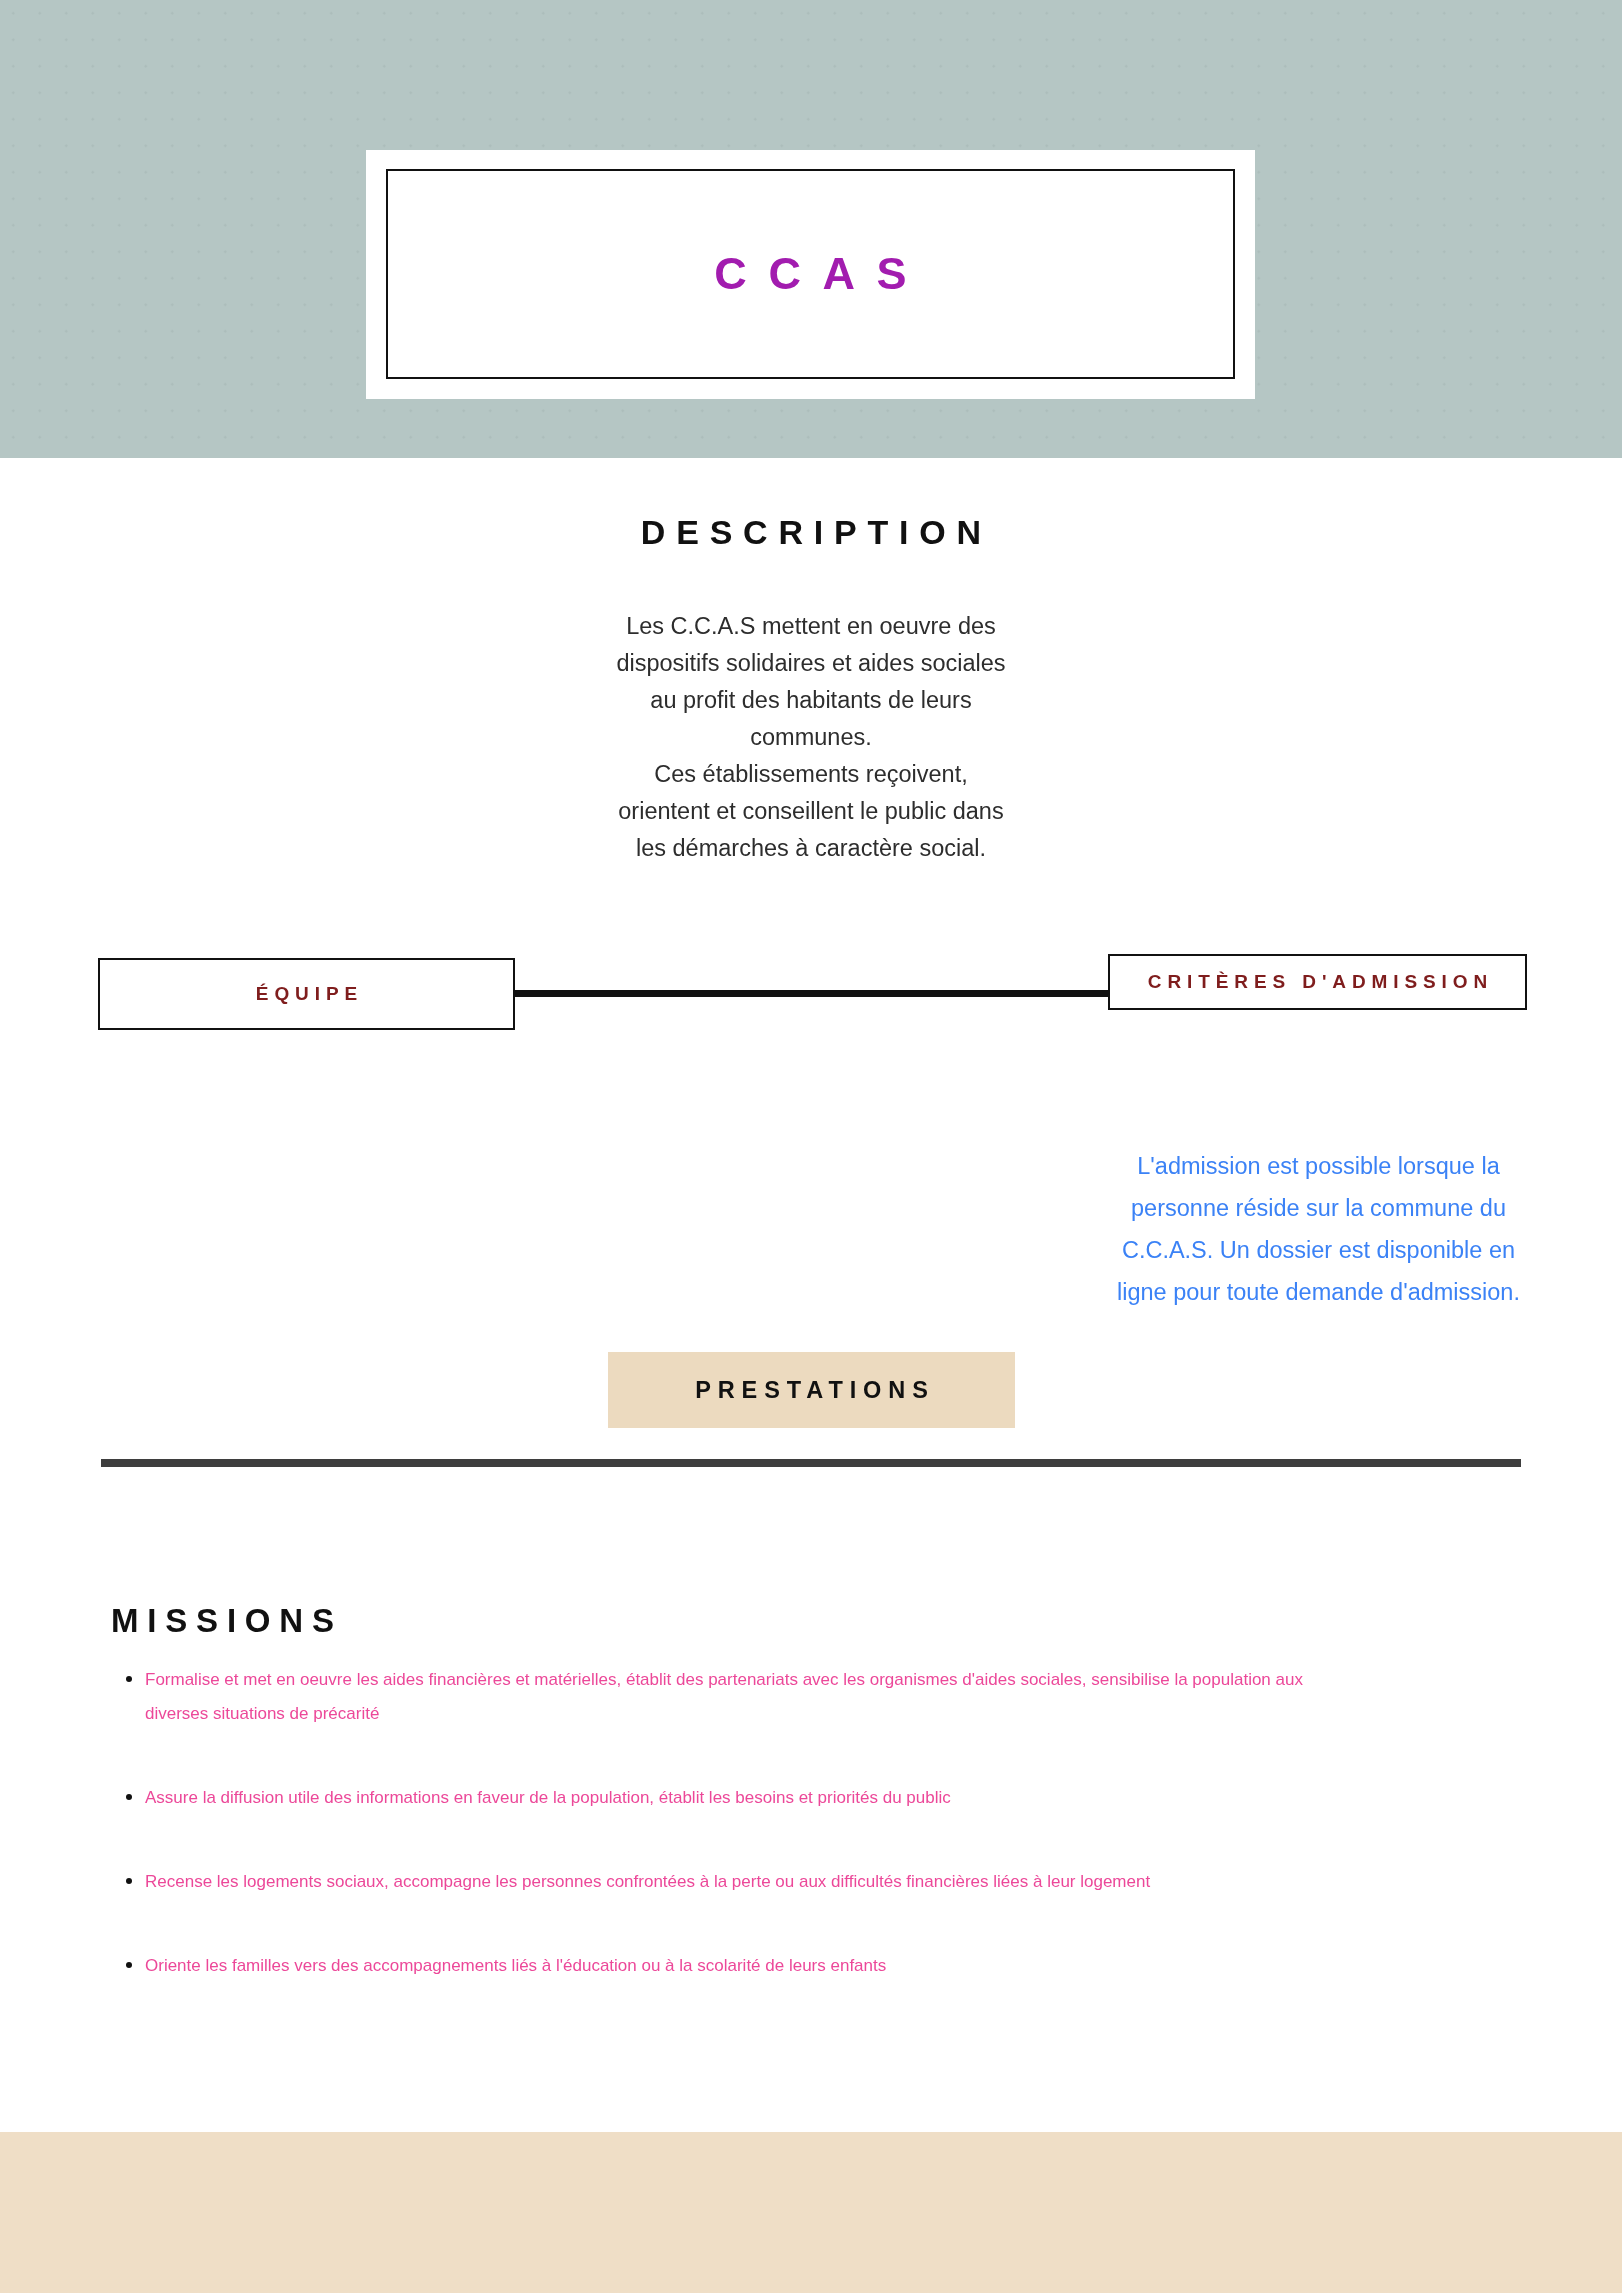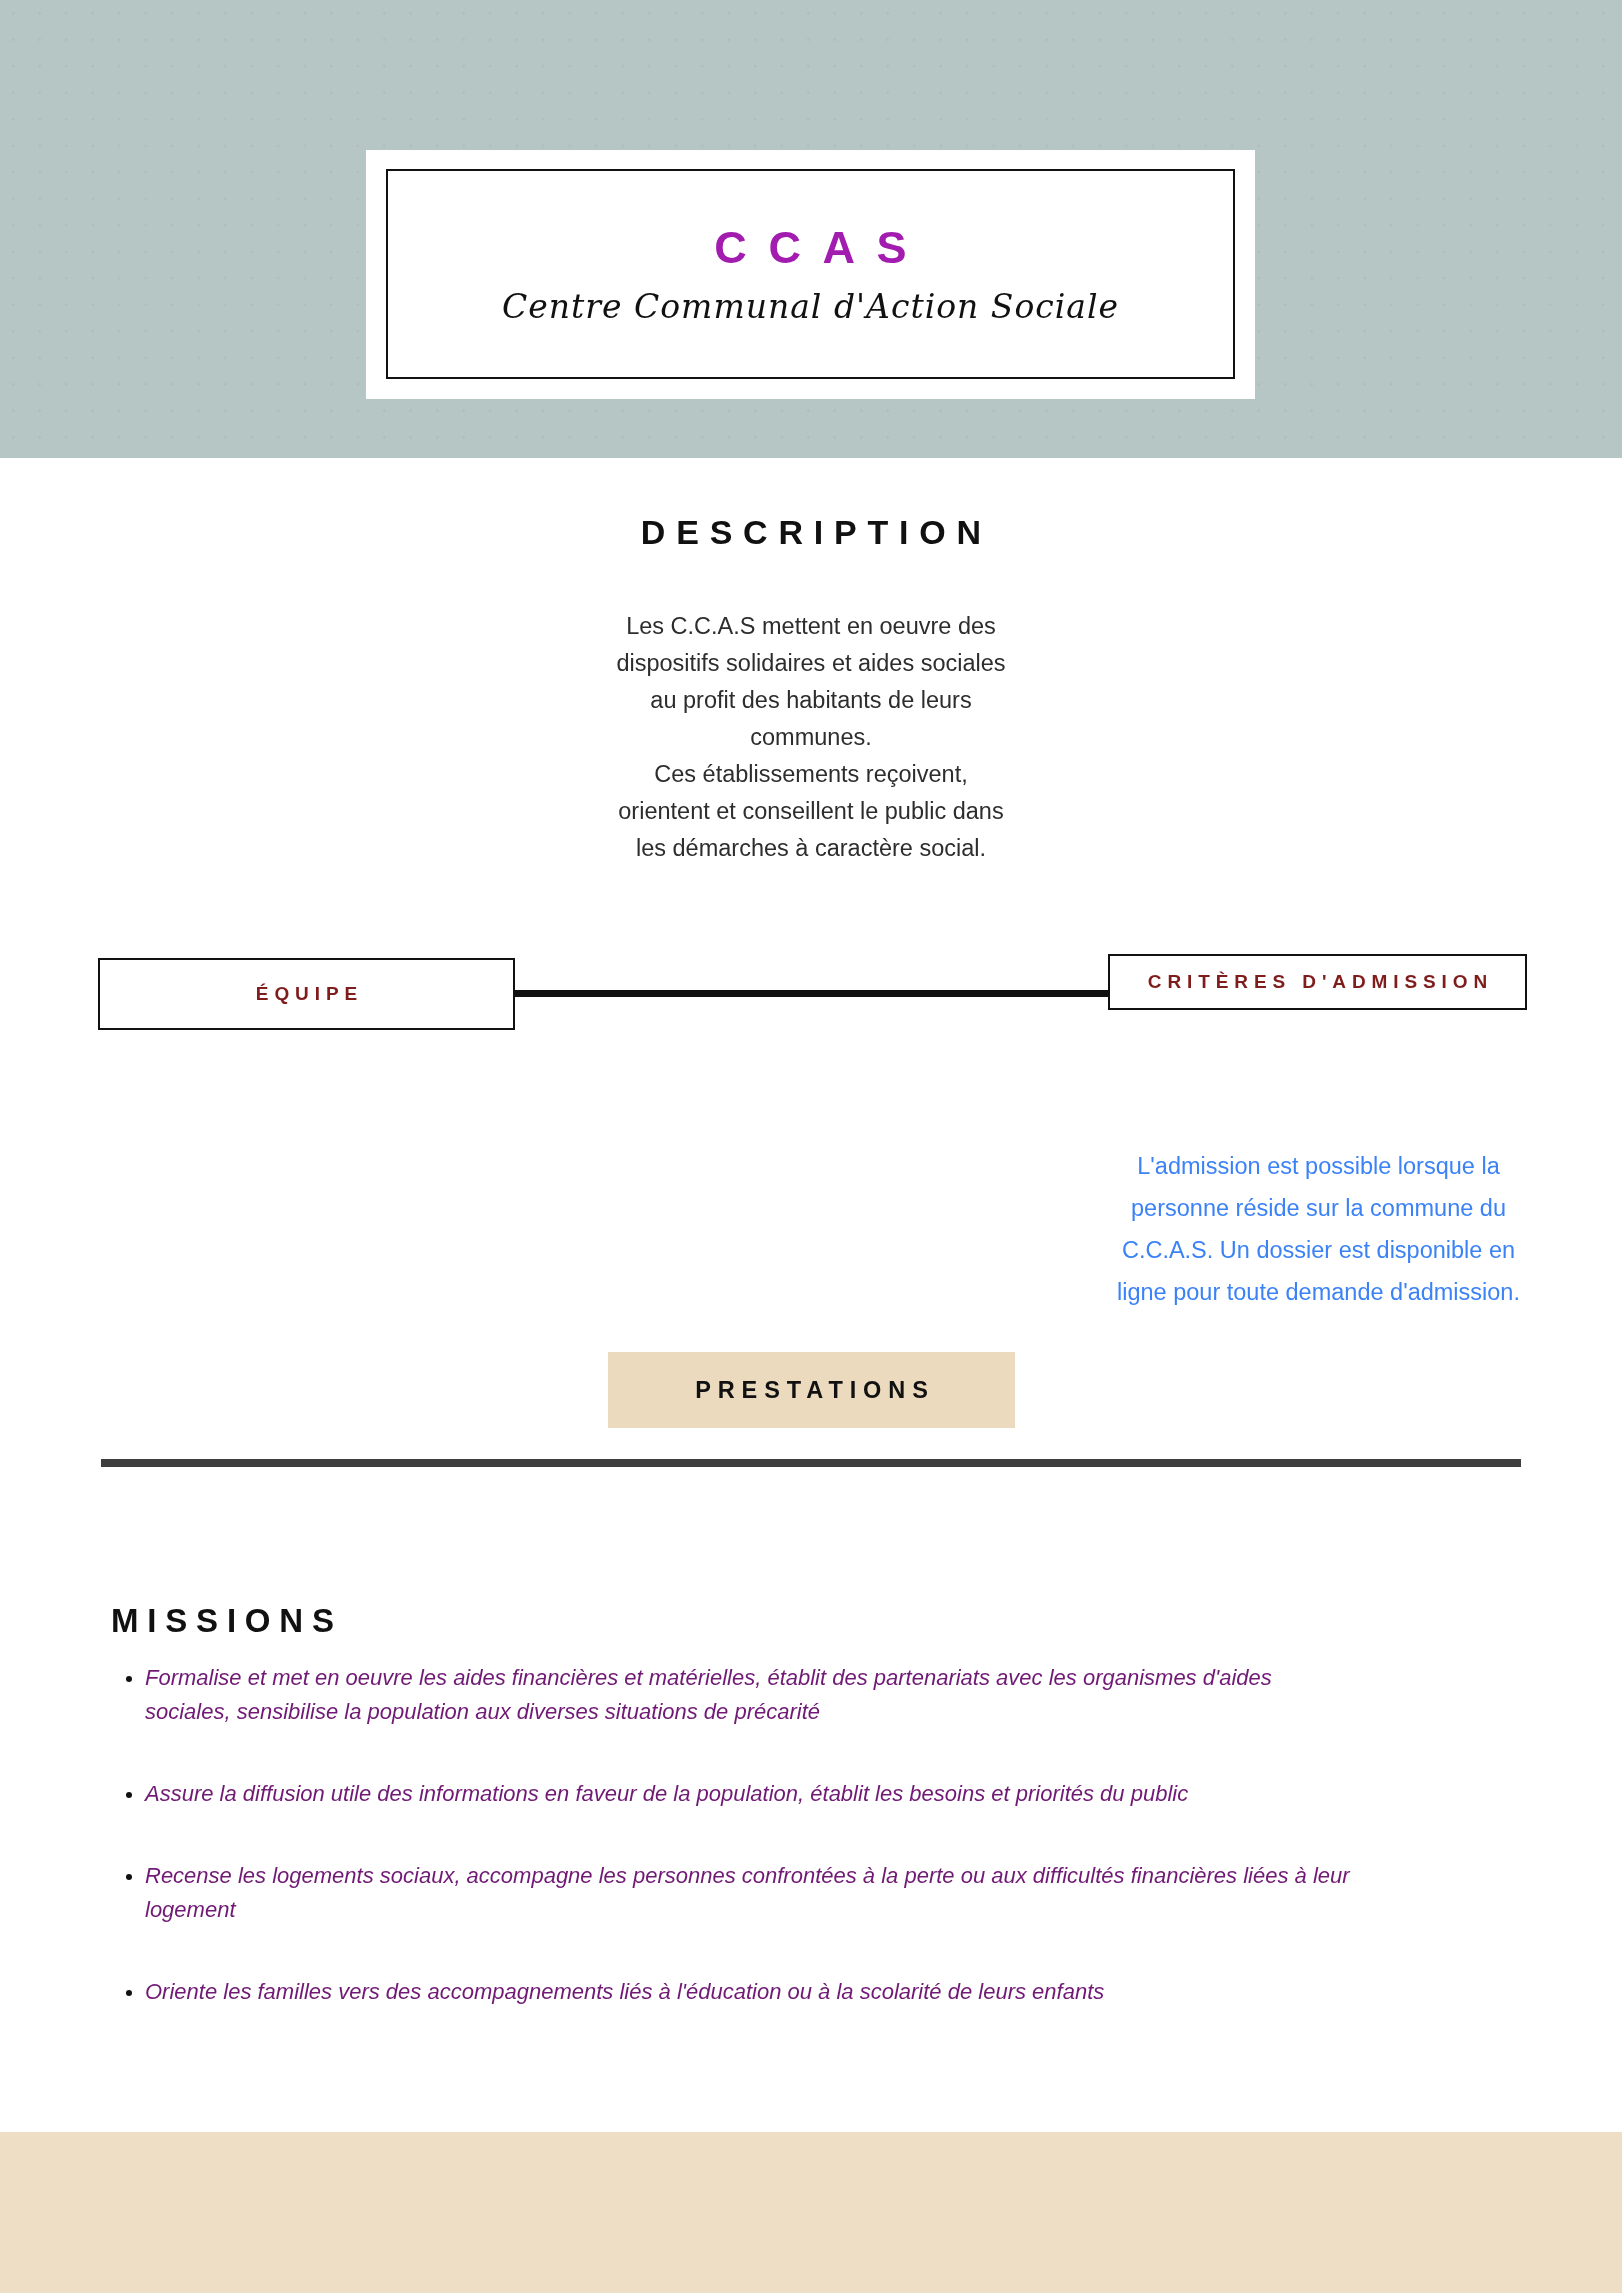--- a/index.html
+++ b/index.html
@@ -90,39 +90,38 @@
   
   .missions-heading{
     position:absolute;left:99px;top:1590px;margin:12px;
     font-size:33px;font-weight:700;color:#111111;letter-spacing:8.8px;
   }
   .missions-list{
     position:absolute;left:116px;top:1661px;width:1215px;
     margin:0;padding:0 0 0 29px;list-style:disc;
   }
   .missions-list li{
-    font-size:22px;line-height:34px;color:#701a75;margin-bottom:48px;font-style:italic;
+    font-size:17px;line-height:34px;color:#ec4899;margin-bottom:48px;
   }
   .missions-list li::marker{color:#111111;font-size:19.6px;}
 
   
   .band-footer{
     position:absolute;left:0;top:2132px;width:1622px;height:162px;background:#efdec6;
   }
 </style>
 </head>
 <body>
 
 <div class="page">
 
   <div class="band-header">
     <div class="title-card">
       <div class="title-border">
         <h1 class="main-title">CCAS</h1>
-        <p class="main-subtitle">Centre Communal d'Action Sociale</p>
       </div>
     </div>
   </div>
 
   <h2 class="desc-heading">DESCRIPTION</h2>
   <div class="desc-body">Les C.C.A.S mettent en oeuvre des
 dispositifs solidaires et aides sociales
 au profit des habitants de leurs
 communes.
 Ces établissements reçoivent,

